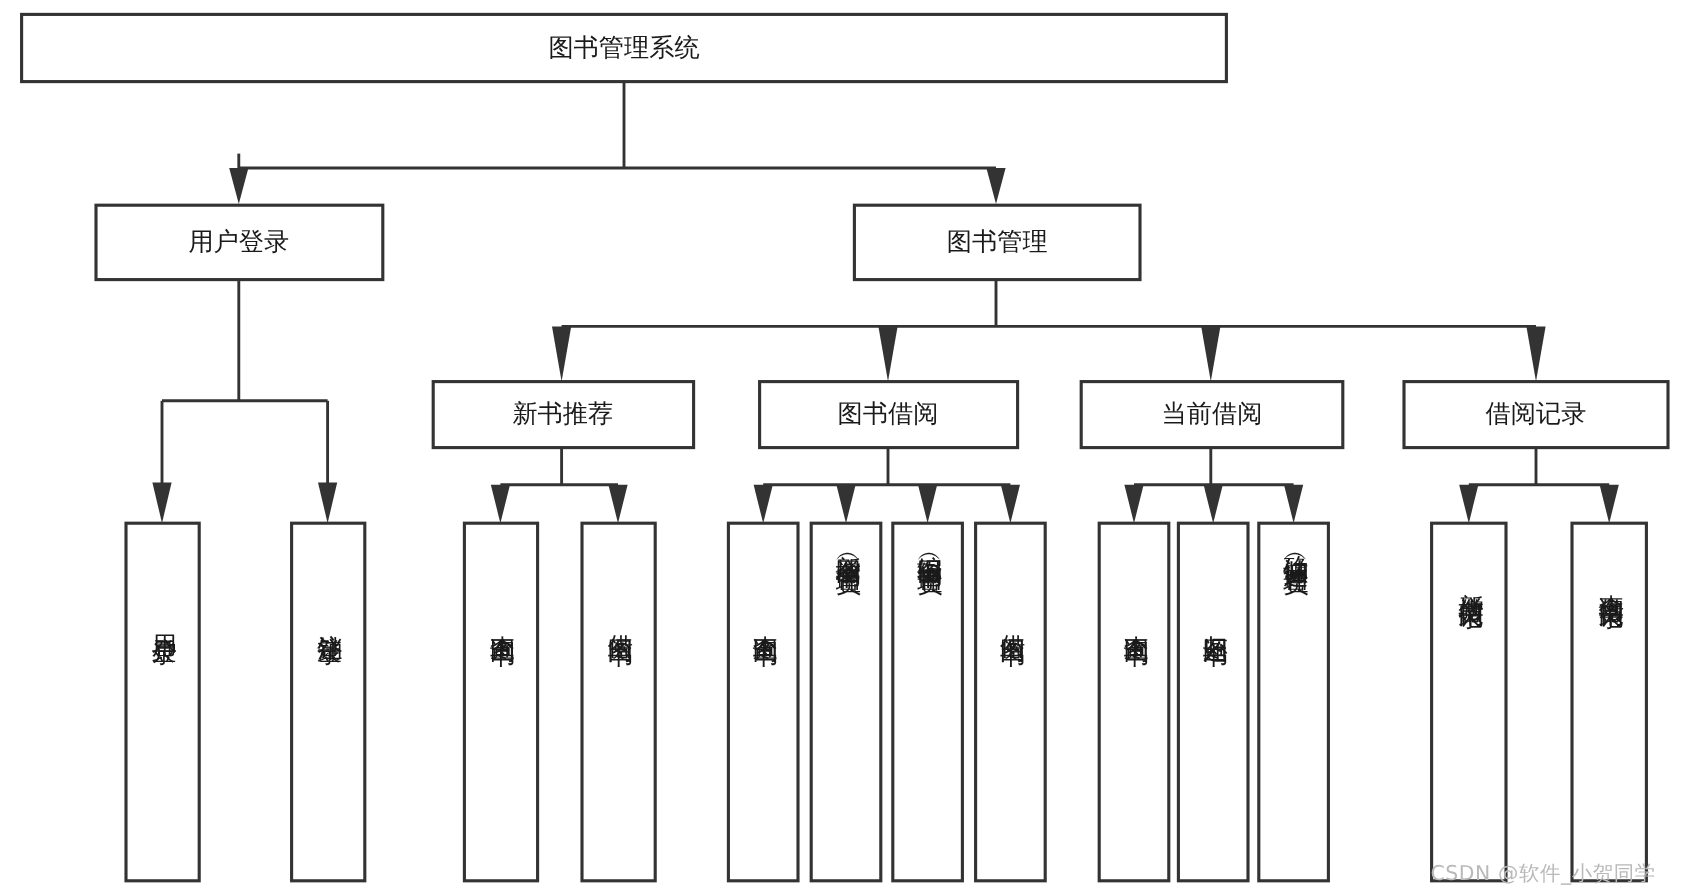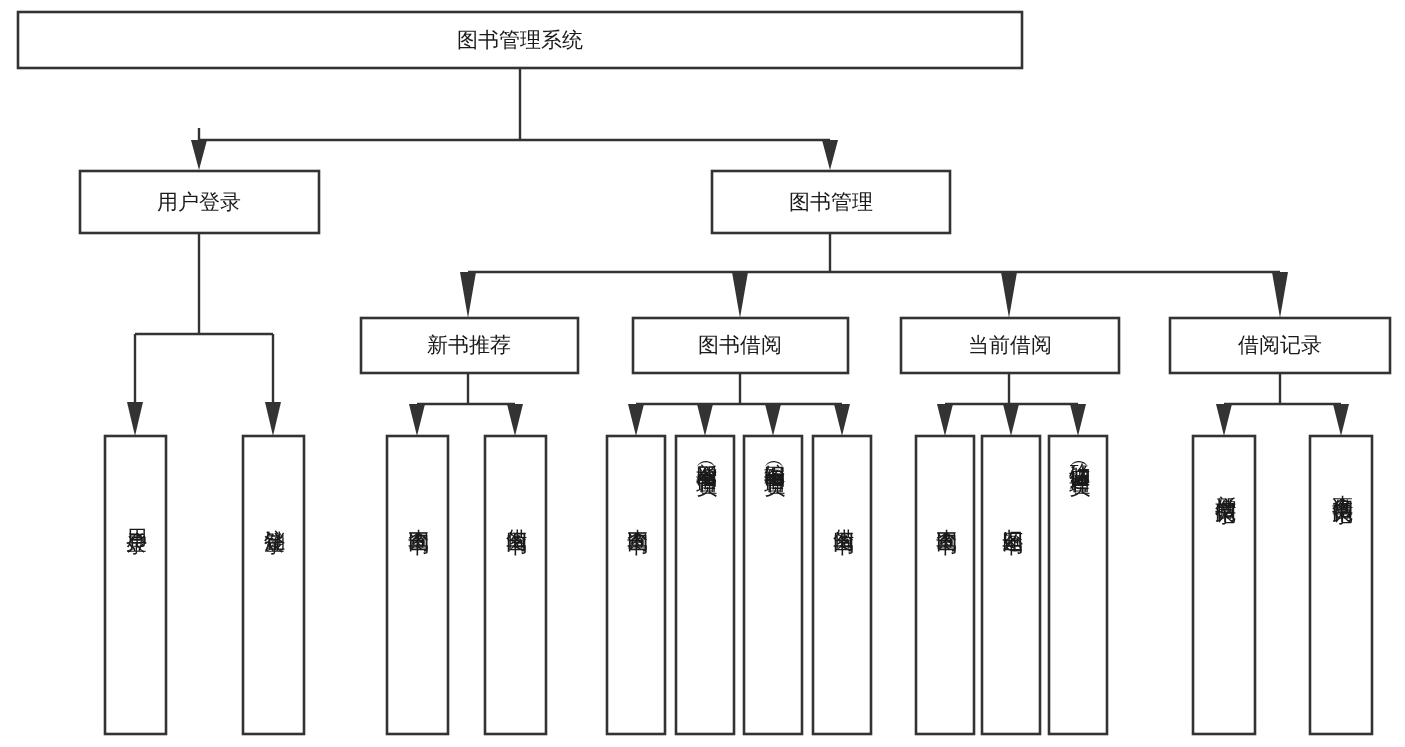--- a/index.html
+++ b/index.html
@@ -192,14 +192,15 @@
   <div class="node-label-v" style="left:774px; top:446px;">编辑图书（管理员）</div>
   <div class="node-label-v" style="left:843px; top:512px;">借阅图书</div>
 
   <div class="node-label-v" style="left:946px; top:512px;">查询图书</div>
   <div class="node-label-v" style="left:1012px; top:512px;">归还图书</div>
   <div class="node-label-v" style="left:1079px; top:446px;">确认归还（管理员）</div>
 
   <div class="node-label-v" style="left:1225px; top:478px;">新增借阅记录</div>
   <div class="node-label-v" style="left:1342px; top:478px;">查询借阅记录</div>
 
+  <div class="watermark-text" style="left:1192px; top:716px;">CSDN @软件_小贺同学</div>
 
 </div>
 
 </body></html>

